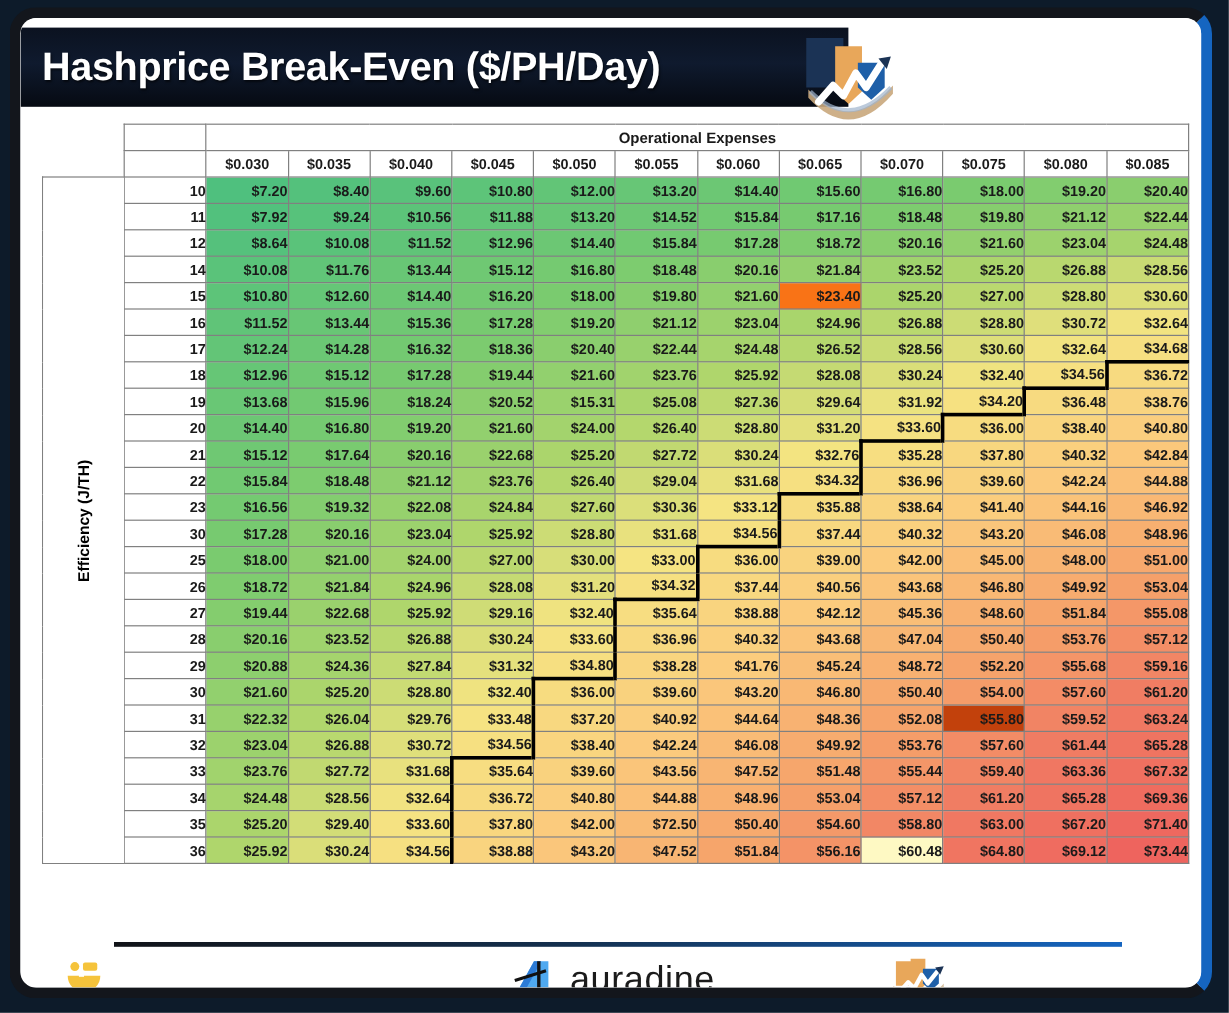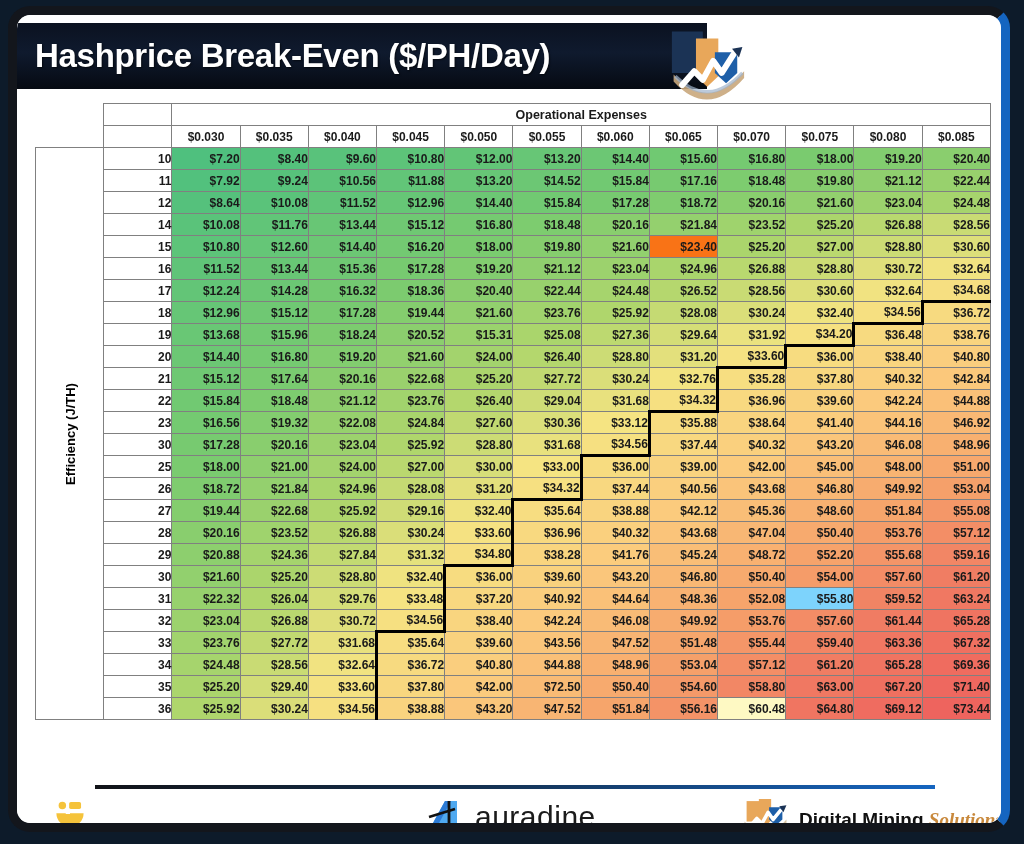--- a/index.html
+++ b/index.html
@@ -498,21 +498,21 @@
               <td class="rowhead">31</td>
               <td class="valcell" style="background:rgb(151,209,109)">$22.32</td>
               <td class="valcell" style="background:rgb(176,214,108)">$26.04</td>
               <td class="valcell" style="background:rgb(213,222,120)">$29.76</td>
               <td class="valcell" style="background:rgb(245,227,130)">$33.48</td>
               <td class="valcell bl" style="background:rgb(248,216,128)">$37.20</td>
               <td class="valcell" style="background:rgb(250,206,126)">$40.92</td>
               <td class="valcell" style="background:rgb(250,193,120)">$44.64</td>
               <td class="valcell" style="background:rgb(248,178,114)">$48.36</td>
               <td class="valcell" style="background:rgb(246,164,107)">$52.08</td>
-              <td class="valcell" style="background:#7dd3fc">$55.80</td>
+              <td class="valcell" style="background:#c2410c">$55.80</td>
               <td class="valcell" style="background:rgb(241,132,100)">$59.52</td>
               <td class="valcell" style="background:rgb(240,120,98)">$63.24</td>
             </tr>
             <tr>
               <td class="rowhead">32</td>
               <td class="valcell" style="background:rgb(156,210,109)">$23.04</td>
               <td class="valcell" style="background:rgb(185,216,111)">$26.88</td>
               <td class="valcell" style="background:rgb(223,223,123)">$30.72</td>
               <td class="valcell" style="background:rgb(246,224,129)">$34.56</td>
               <td class="valcell bl" style="background:rgb(249,213,127)">$38.40</td>
@@ -612,17 +612,16 @@
 
   <div class="dm">
     <svg width="52" height="46" viewBox="0 0 100 90">
       <path d="M14 8 H44 V48 H14 Z" fill="#E8A75A"></path>
       <path d="M38 4 H62 V46 L50 58 L38 46 Z" fill="#E8A75A"></path>
       <path d="M58 20 H84 V44 L71 56 L58 44 Z" fill="#1E5FA8"></path>
       <path d="M10 48 Q50 92 92 44 L92 52 Q50 98 10 56 Z" fill="#D8C3A3"></path>
       <polyline points="20,58 34,42 44,52 56,30 66,44 82,24" fill="none" stroke="#ffffff" stroke-width="7" stroke-linejoin="round"></polyline>
       <path d="M78 18 L92 16 L86 30 Z" fill="#1b3355"></path>
     </svg>
-    <div class="dm-text"><span>Digital Mining</span> <i>Solutions</i></div>
   </div>
 
  </div>
 </div>
 
 </body></html>

